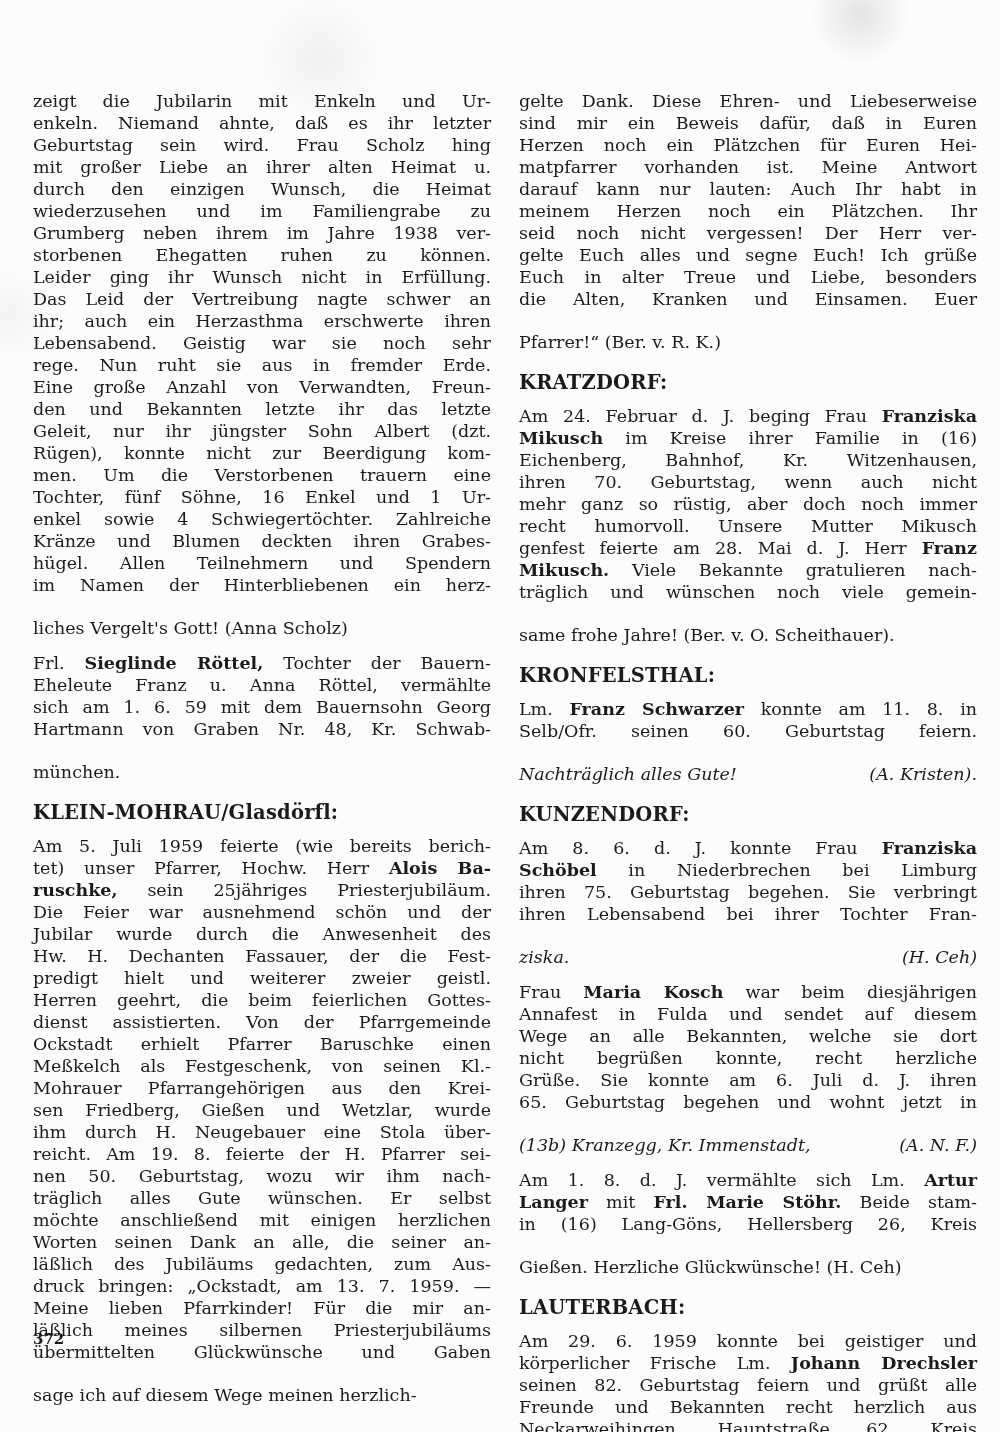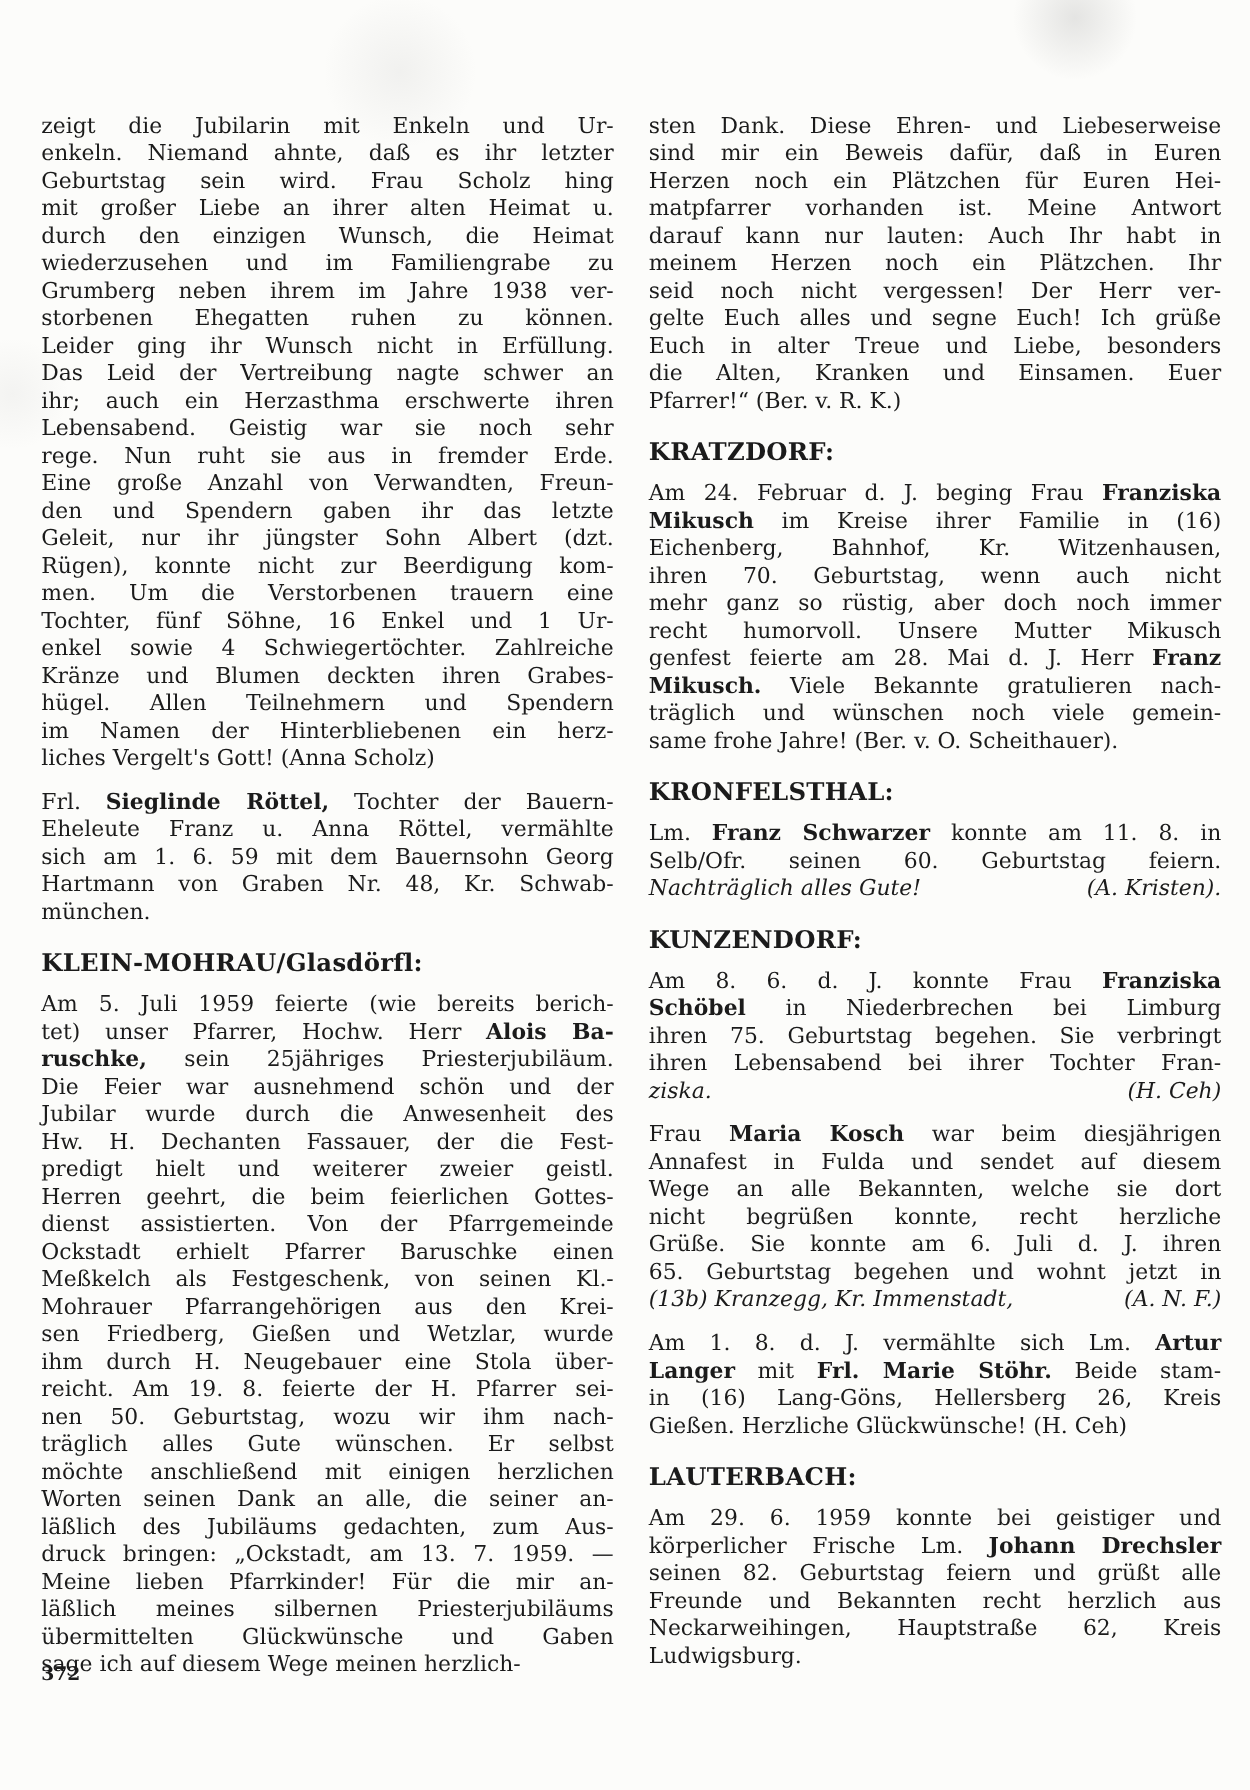--- a/index.html
+++ b/index.html
@@ -33,21 +33,21 @@
     line-height:24px;
     margin:18px 0 10px 0;
     letter-spacing:.2px;
   }
   .line{
     font-size:17.5px;
     line-height:22px;
     text-align:justify;
     text-align-last:justify;
   }
-  .line.last{text-align-last:left;}
+  .line.last{text-align-last:left;margin-top:21px;}
   .line.spread{
     display:flex;
     justify-content:space-between;
     text-align:left;
     font-style:italic;
   }
   .line b{font-weight:700;}
   .page-number{
     position:absolute;
     left:33px;top:1330px;
@@ -70,21 +70,21 @@
           <div class="line">durch den einzigen Wunsch, die Heimat</div>
           <div class="line">wiederzusehen und im Familiengrabe zu</div>
           <div class="line">Grumberg neben ihrem im Jahre 1938 ver-</div>
           <div class="line">storbenen Ehegatten ruhen zu können.</div>
           <div class="line">Leider ging ihr Wunsch nicht in Erfüllung.</div>
           <div class="line">Das Leid der Vertreibung nagte schwer an</div>
           <div class="line">ihr; auch ein Herzasthma erschwerte ihren</div>
           <div class="line">Lebensabend. Geistig war sie noch sehr</div>
           <div class="line">rege. Nun ruht sie aus in fremder Erde.</div>
           <div class="line">Eine große Anzahl von Verwandten, Freun-</div>
-          <div class="line">den und Spendern gaben ihr das letzte</div>
+          <div class="line">den und Bekannten letzte ihr das letzte</div>
           <div class="line">Geleit, nur ihr jüngster Sohn Albert (dzt.</div>
           <div class="line">Rügen), konnte nicht zur Beerdigung kom-</div>
           <div class="line">men. Um die Verstorbenen trauern eine</div>
           <div class="line">Tochter, fünf Söhne, 16 Enkel und 1 Ur-</div>
           <div class="line">enkel sowie 4 Schwiegertöchter. Zahlreiche</div>
           <div class="line">Kränze und Blumen deckten ihren Grabes-</div>
           <div class="line">hügel. Allen Teilnehmern und Spendern</div>
           <div class="line">im Namen der Hinterbliebenen ein herz-</div>
           <div class="line last">liches Vergelt's Gott! (Anna Scholz)</div>
         </div>
@@ -119,21 +119,21 @@
           <div class="line">läßlich des Jubiläums gedachten, zum Aus-</div>
           <div class="line">druck bringen: „Ockstadt, am 13. 7. 1959. —</div>
           <div class="line">Meine lieben Pfarrkinder! Für die mir an-</div>
           <div class="line">läßlich meines silbernen Priesterjubiläums</div>
           <div class="line">übermittelten Glückwünsche und Gaben</div>
           <div class="line last">sage ich auf diesem Wege meinen herzlich-</div>
         </div>
       </div>
       <div class="column">
         <div class="para">
-          <div class="line">sten Dank. Diese Ehren- und Liebeserweise</div>
+          <div class="line">gelte Dank. Diese Ehren- und Liebeserweise</div>
           <div class="line">sind mir ein Beweis dafür, daß in Euren</div>
           <div class="line">Herzen noch ein Plätzchen für Euren Hei-</div>
           <div class="line">matpfarrer vorhanden ist. Meine Antwort</div>
           <div class="line">darauf kann nur lauten: Auch Ihr habt in</div>
           <div class="line">meinem Herzen noch ein Plätzchen. Ihr</div>
           <div class="line">seid noch nicht vergessen! Der Herr ver-</div>
           <div class="line">gelte Euch alles und segne Euch! Ich grüße</div>
           <div class="line">Euch in alter Treue und Liebe, besonders</div>
           <div class="line">die Alten, Kranken und Einsamen. Euer</div>
           <div class="line last">Pfarrer!“ (Ber. v. R. K.)</div>

